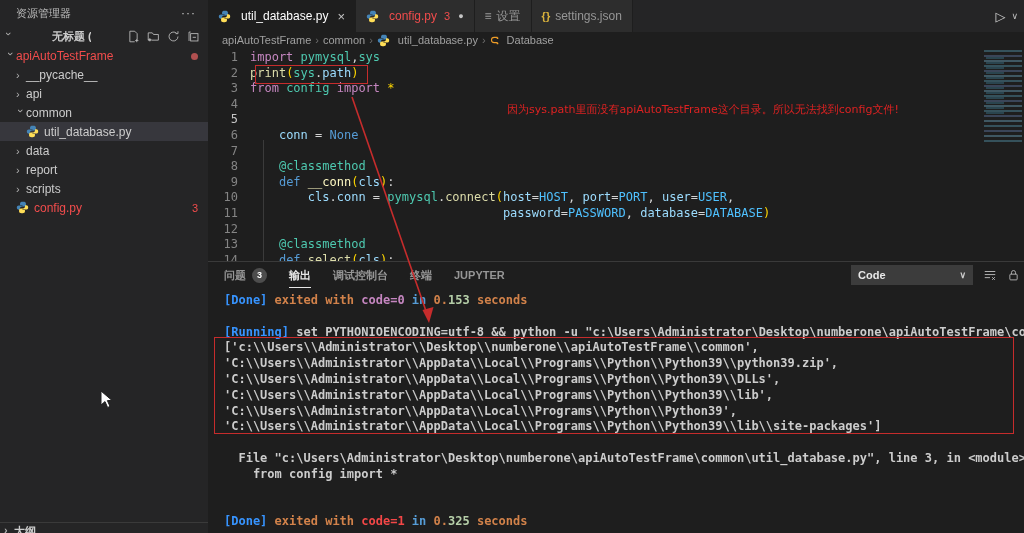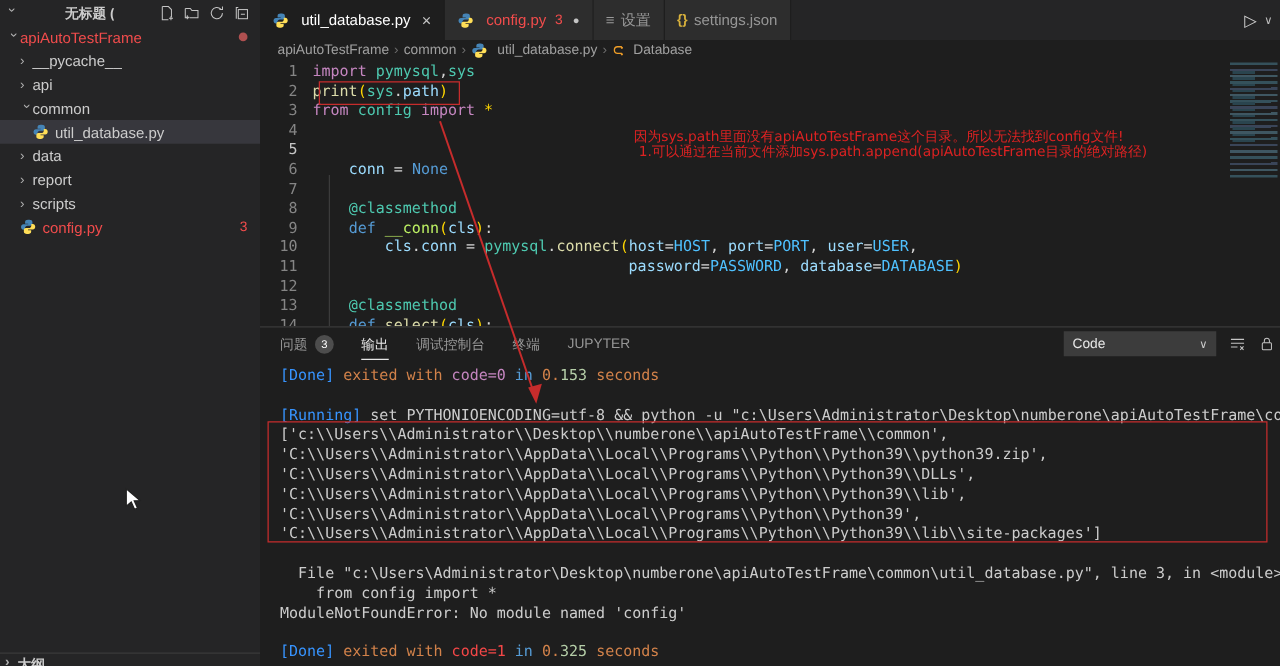--- a/index.html
+++ b/index.html
@@ -57,21 +57,21 @@
   .gutter.cur { color:#c6c6c6; }
   .ltext { white-space:pre;text-align:center; }
   .cursor-caret { display:inline-block; width:1.5px; height:14px; background:#aeafad; vertical-align:-2px; }
   #indent-guide { position:absolute; left:54.5px; top:92px; width:1px; height:121px; background:#3b3b3b; }
   #minimap { position:absolute; right:2px; top:2px; width:38px; height:92px; opacity:.85;
      background:repeating-linear-gradient(180deg,#3a5a66 0 2px,transparent 2px 5px,#3f4c63 5px 7px,transparent 7px 10px,#45626e 10px 12px,transparent 12px 15px);
   }
   #minimap:after{ content:""; position:absolute; left:2px; top:4px; width:18px; height:60px;
      background:repeating-linear-gradient(180deg,transparent 0 3px,#2d4b57 3px 5px); }
   
-  #panel { position:absolute; left:0; top:261px; width:816px; height:272px; background:#1e1e1e; border-top:1px solid #3a3a3a; z-index:3; }
+  #panel { position:absolute; left:0; top:261px; width:816px; height:272px; background:#1e1e1e; border-top:1px solid #3a3a3a; z-index:3;font-weight:bold; }
   #panel-tabs { position:relative; display:flex; align-items:center; height:26px; padding-left:16px; gap:22px; }
   .ptab { display:flex; align-items:center; gap:6px; font-size:11px; color:#969696; text-transform:uppercase; cursor:pointer; height:100%; }
   .ptab.active { color:#e7e7e7; box-shadow:inset 0 -1px 0 #e7e7e7; }
   .ptab .pbadge { display:flex; align-items:center; justify-content:center; width:15px; height:15px; border-radius:50%;
                   background:#4d4d4d; color:#ffffff; font-size:9px; }
   #panel-actions { position:absolute; right:4px; top:3px; display:flex; align-items:center; gap:10px; }
   #panel-select { display:flex; justify-content:space-between; align-items:center; width:122px; height:20px; background:#3c3c3c;
                   color:#e8e8e8; font-size:11px; padding:0 7px; cursor:pointer; }
   #panel-select .chev { font-size:9px; color:#cccccc; }
   #panel-actions svg { display:block; cursor:pointer; }
@@ -87,20 +87,24 @@
   #anno-note1 { left:507px; top:102px; }
   #anno-note2 { left:511px; top:114px; }
   #mouse-cursor { left:100px; top:390px; z-index:9; }
 </style>
 </head>
 <body>
 
 <div id="app">
 
   <div id="sidebar">
+    <div class="sb-header">
+      <span class="sb-title">资源管理器</span>
+      <span class="sb-more">···</span>
+    </div>
     <div class="sb-section">
       <span class="twisty expanded">›</span>
       <span class="ws-label">无标题 (工作区)</span>
       <span class="ws-actions">
         <svg width="13" height="13" viewBox="0 0 16 16" fill="none" stroke="#c5c5c5">
             <path d="M3.5 1.5h6l3 3V12"></path>
             <path d="M3.5 1.5v13h6"></path>
             <path d="M12 11v4M10 13h4"></path>
           </svg>
         <svg width="13" height="13" viewBox="0 0 16 16" fill="none" stroke="#c5c5c5">
@@ -233,21 +237,21 @@
       <div id="indent-guide"></div>
       <div id="code-lines">
           <div class="code-line" style="top: 2px;"><span class="gutter ">1</span><span class="ltext"><span style="color:#c586c0">import </span><span style="color:#4ec9b0">pymysql</span><span style="color:#d4d4d4">,</span><span style="color:#4ec9b0">sys</span></span></div>
           <div class="code-line" style="top: 17.6px;"><span class="gutter ">2</span><span class="ltext"><span style="color:#dcdcaa">print</span><span style="color:#ffd700">(</span><span style="color:#4ec9b0">sys</span><span style="color:#d4d4d4">.</span><span style="color:#9cdcfe">path</span><span style="color:#ffd700">)</span></span></div>
           <div class="code-line" style="top: 33.2px;"><span class="gutter ">3</span><span class="ltext"><span style="color:#c586c0">from </span><span style="color:#4ec9b0">config </span><span style="color:#c586c0">import </span><span style="color:#ffd700">*</span></span></div>
           <div class="code-line" style="top: 48.8px;"><span class="gutter ">4</span><span class="ltext"></span></div>
           <div class="code-line" style="top: 64.4px;"><span class="gutter cur">5</span></div>
           <div class="code-line" style="top: 80px;"><span class="gutter ">6</span><span class="ltext"><span style="color:#d4d4d4">    </span><span style="color:#9cdcfe">conn</span><span style="color:#d4d4d4"> = </span><span style="color:#569cd6">None</span></span></div>
           <div class="code-line" style="top: 95.6px;"><span class="gutter ">7</span><span class="ltext"></span></div>
           <div class="code-line" style="top: 111.2px;"><span class="gutter ">8</span><span class="ltext"><span style="color:#d4d4d4">    </span><span style="color:#4ec9b0">@classmethod</span></span></div>
-          <div class="code-line" style="top: 126.8px;"><span class="gutter ">9</span><span class="ltext"><span style="color:#d4d4d4">    </span><span style="color:#569cd6">def </span><span style="color:#bef264">__conn</span><span style="color:#ffd700">(</span><span style="color:#9cdcfe">cls</span><span style="color:#ffd700">)</span><span style="color:#d4d4d4">:</span></span></div>
+          <div class="code-line" style="top: 126.8px;"><span class="gutter ">9</span><span class="ltext"><span style="color:#d4d4d4">    </span><span style="color:#569cd6">def </span><span style="color:#fef9c3">__conn</span><span style="color:#ffd700">(</span><span style="color:#9cdcfe">cls</span><span style="color:#ffd700">)</span><span style="color:#d4d4d4">:</span></span></div>
           <div class="code-line" style="top: 142.4px;"><span class="gutter ">10</span><span class="ltext"><span style="color:#d4d4d4">        </span><span style="color:#9cdcfe">cls</span><span style="color:#d4d4d4">.</span><span style="color:#9cdcfe">conn</span><span style="color:#d4d4d4"> = </span><span style="color:#4ec9b0">pymysql</span><span style="color:#d4d4d4">.</span><span style="color:#dcdcaa">connect</span><span style="color:#ffd700">(</span><span style="color:#9cdcfe">host</span><span style="color:#d4d4d4">=</span><span style="color:#4fc1ff">HOST</span><span style="color:#d4d4d4">, </span><span style="color:#9cdcfe">port</span><span style="color:#d4d4d4">=</span><span style="color:#4fc1ff">PORT</span><span style="color:#d4d4d4">, </span><span style="color:#9cdcfe">user</span><span style="color:#d4d4d4">=</span><span style="color:#4fc1ff">USER</span><span style="color:#d4d4d4">,</span></span></div>
           <div class="code-line" style="top: 158px;"><span class="gutter ">11</span><span class="ltext"><span style="color:#d4d4d4">                                   </span><span style="color:#9cdcfe">password</span><span style="color:#d4d4d4">=</span><span style="color:#4fc1ff">PASSWORD</span><span style="color:#d4d4d4">, </span><span style="color:#9cdcfe">database</span><span style="color:#d4d4d4">=</span><span style="color:#4fc1ff">DATABASE</span><span style="color:#ffd700">)</span></span></div>
           <div class="code-line" style="top: 173.6px;"><span class="gutter ">12</span><span class="ltext"></span></div>
           <div class="code-line" style="top: 189.2px;"><span class="gutter ">13</span><span class="ltext"><span style="color:#d4d4d4">    </span><span style="color:#4ec9b0">@classmethod</span></span></div>
           <div class="code-line" style="top: 204.8px;"><span class="gutter ">14</span><span class="ltext"><span style="color:#d4d4d4">    </span><span style="color:#569cd6">def </span><span style="color:#dcdcaa">select</span><span style="color:#ffd700">(</span><span style="color:#9cdcfe">cls</span><span style="color:#ffd700">)</span><span style="color:#d4d4d4">:</span></span></div>
         </div>
       <div id="minimap"></div>
     </div>
 
     <div id="panel">
@@ -288,32 +292,30 @@
           <div class="out-line" style="top: 20.8px;"></div>
           <div class="out-line" style="top: 36.6px;"><span style="color:#3794ff">[Running]</span><span style="color:#cccccc"> set PYTHONIOENCODING=utf-8 &amp;&amp; python -u "c:\Users\Administrator\Desktop\numberone\apiAutoTestFrame\common\util_datab</span></div>
           <div class="out-line" style="top: 52.4px;"><span style="color:#cccccc">['c:\\Users\\Administrator\\Desktop\\numberone\\apiAutoTestFrame\\common',</span></div>
           <div class="out-line" style="top: 68.2px;"><span style="color:#cccccc">'C:\\Users\\Administrator\\AppData\\Local\\Programs\\Python\\Python39\\python39.zip',</span></div>
           <div class="out-line" style="top: 84px;"><span style="color:#cccccc">'C:\\Users\\Administrator\\AppData\\Local\\Programs\\Python\\Python39\\DLLs',</span></div>
           <div class="out-line" style="top: 99.8px;"><span style="color:#cccccc">'C:\\Users\\Administrator\\AppData\\Local\\Programs\\Python\\Python39\\lib',</span></div>
           <div class="out-line" style="top: 115.6px;"><span style="color:#cccccc">'C:\\Users\\Administrator\\AppData\\Local\\Programs\\Python\\Python39',</span></div>
           <div class="out-line" style="top: 131.4px;"><span style="color:#cccccc">'C:\\Users\\Administrator\\AppData\\Local\\Programs\\Python\\Python39\\lib\\site-packages']</span></div>
           <div class="out-line" style="top: 163px;"><span style="color:#cccccc">  File "c:\Users\Administrator\Desktop\numberone\apiAutoTestFrame\common\util_database.py", line 3, in &lt;module&gt;</span></div>
           <div class="out-line" style="top: 178.8px;"><span style="color:#cccccc">    from config import *</span></div>
-          <div class="out-line" style="top: 194.6px;"><span style="color:#cccccc">ModuleNotFoundError: No module named 'config'</span></div>
           <div class="out-line" style="top: 210.4px;"></div>
           <div class="out-line" style="top: 226.2px;"><span style="color:#3794ff">[Done]</span><span style="color:#d2824a"> exited with </span><span style="color:#f44747">code=1</span><span style="color:#569cd6"> in </span><span style="color:#d2824a">0.</span><span style="color:#b5cea8">325</span><span style="color:#d2824a"> seconds</span></div>
         </div>
     </div>
   </div>
 
   <div class="anno" id="anno-box1"></div>
   <div class="anno" id="anno-box2"></div>
   <svg class="anno" id="anno-svg" width="1024" height="533" viewBox="0 0 1024 533">
     <line x1="352" y1="97" x2="427" y2="314" stroke="#c62c2c" stroke-width="1.6"></line>
     <polygon points="429,323 422.5,310 433.5,307" fill="#c62c2c"></polygon>
   </svg>
   <div class="anno anno-note" id="anno-note1">因为sys.path里面没有apiAutoTestFrame这个目录。所以无法找到config文件!</div>
-  <div class="anno anno-note" id="anno-note2">1.可以通过在当前文件添加sys.path.append(apiAutoTestFrame目录的绝对路径)</div>
 
   <svg class="anno" id="mouse-cursor" width="14" height="20" viewBox="0 0 14 20">
     <path d="M1 1 L1 15 L5 11.6 L7.6 17.5 L10 16.4 L7.4 10.6 L12 10.4 Z" fill="#ffffff" stroke="#222" stroke-width="1"></path>
   </svg>
 </div>
 
 </body></html>

